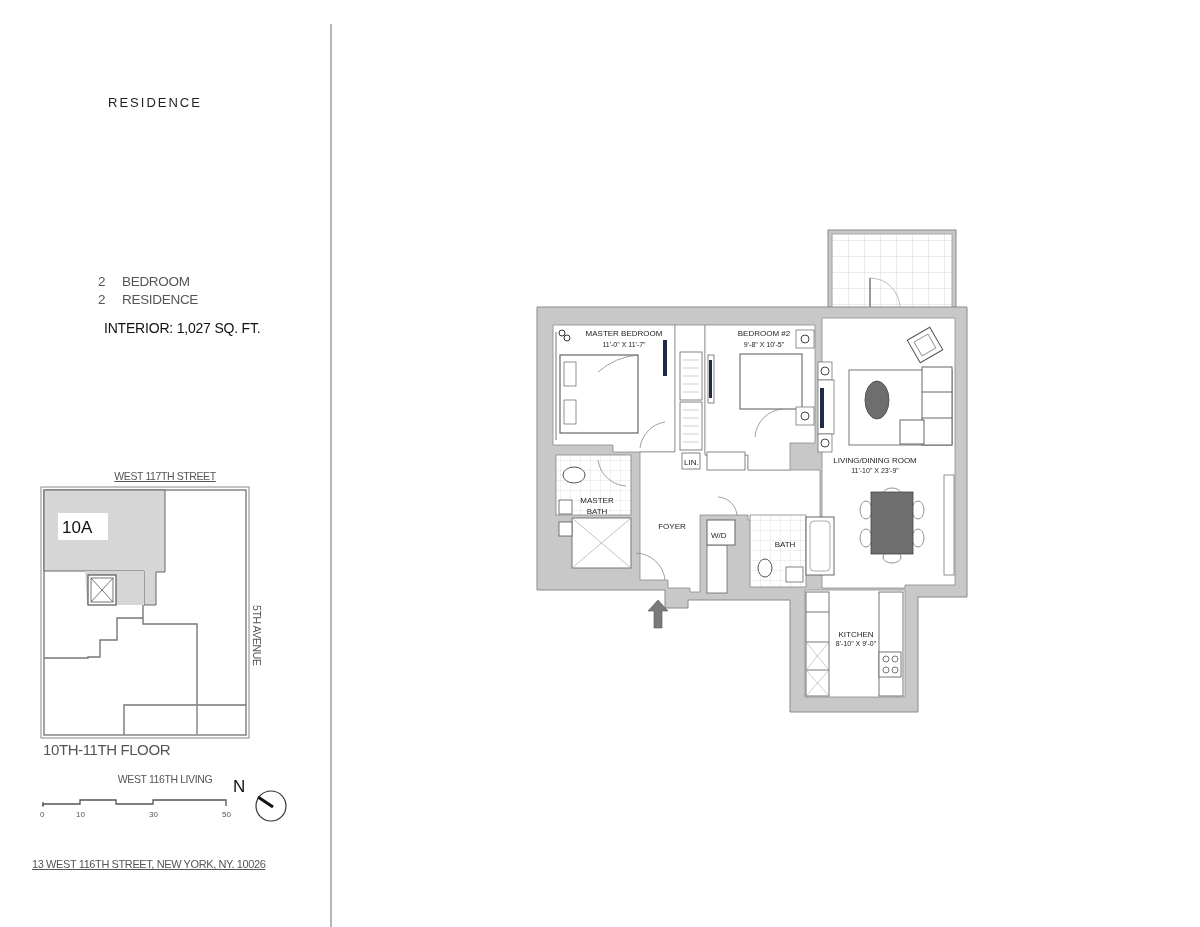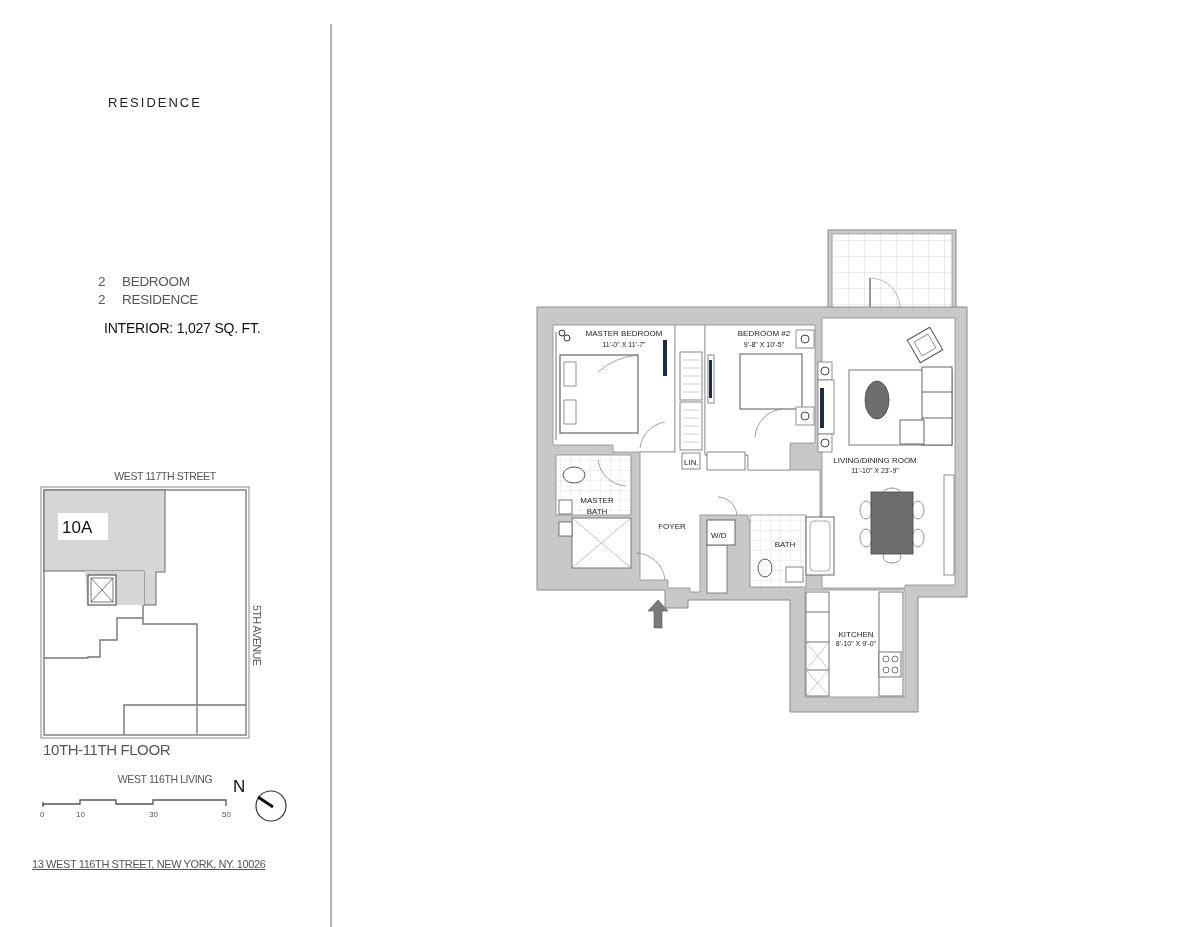--- a/index.html
+++ b/index.html
@@ -5,21 +5,21 @@
   html, body { margin:0; padding:0; background:#ffffff; }
   body { width:1200px; height:927px; position:relative; overflow:hidden; font-family:"Liberation Sans", sans-serif; color:#111; }
   .left { position:absolute; left:0; top:0; width:330px; height:927px; }
   .divider { position:absolute; left:330px; top:24px; width:2px; height:903px; background:#b5b5b5; }
   .residence-label { position:absolute; left:0; width:310px; top:95px; text-align:center; font-size:13px; letter-spacing:2px; color:#222; }
   .residence-number { position:absolute; left:36px; top:122px; font-size:44px; font-weight:bold; letter-spacing:1px; color:#111; }
   .specs { position:absolute; left:98px; top:273px; font-size:13.5px; color:#555; line-height:18px; letter-spacing:-0.3px; }
   .specs .num { display:inline-block; width:24px; }
   .interior { position:absolute; left:58px; top:320px; font-size:14px; color:#111; letter-spacing:-0.2px;margin-left:46px; }
   .keyplan { position:absolute; left:0; top:460px; width:330px; height:320px; }
-  .street-top { position:absolute; left:0; width:330px; text-align:center; top:470px; font-size:10.5px; color:#555; letter-spacing:-0.4px; }
+  .street-top { position:absolute; left:0; width:330px; text-align:center; top:470px; font-size:10.5px; color:#555; letter-spacing:-0.4px;text-decoration:underline; }
   .floor-label { position:absolute; left:43px; top:741px; font-size:15px; color:#555; letter-spacing:-0.4px; }
   .street-bottom { position:absolute; left:0; width:330px; text-align:center; top:773px; font-size:10.5px; color:#555; letter-spacing:-0.4px; }
   .avenue { position:absolute; left:263px; top:605px; font-size:10.5px; color:#555; transform:rotate(90deg); transform-origin:left top; letter-spacing:-0.4px; white-space:nowrap; }
   .address { position:absolute; left:32px; top:858px; font-size:11px; color:#555; letter-spacing:-0.4px;text-decoration:underline; }
   .plan { position:absolute; left:500px; top:220px; width:500px; height:500px; }
   svg text { font-family:"Liberation Sans", sans-serif; }
 </style>
 </head>
 <body>
 

